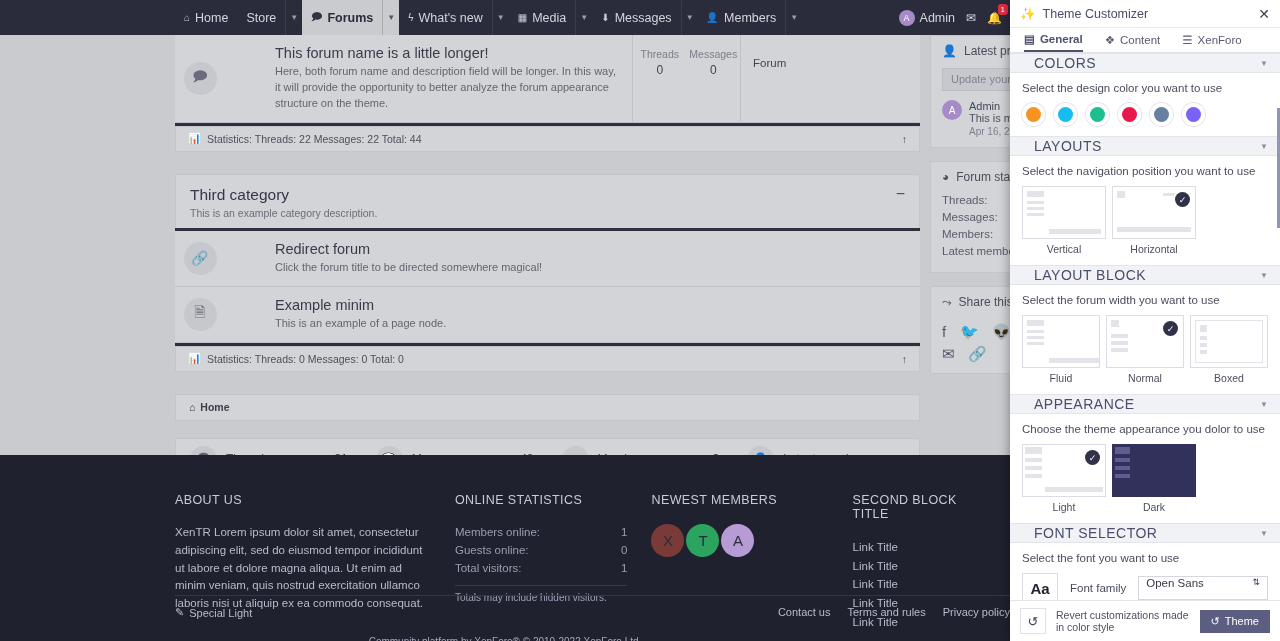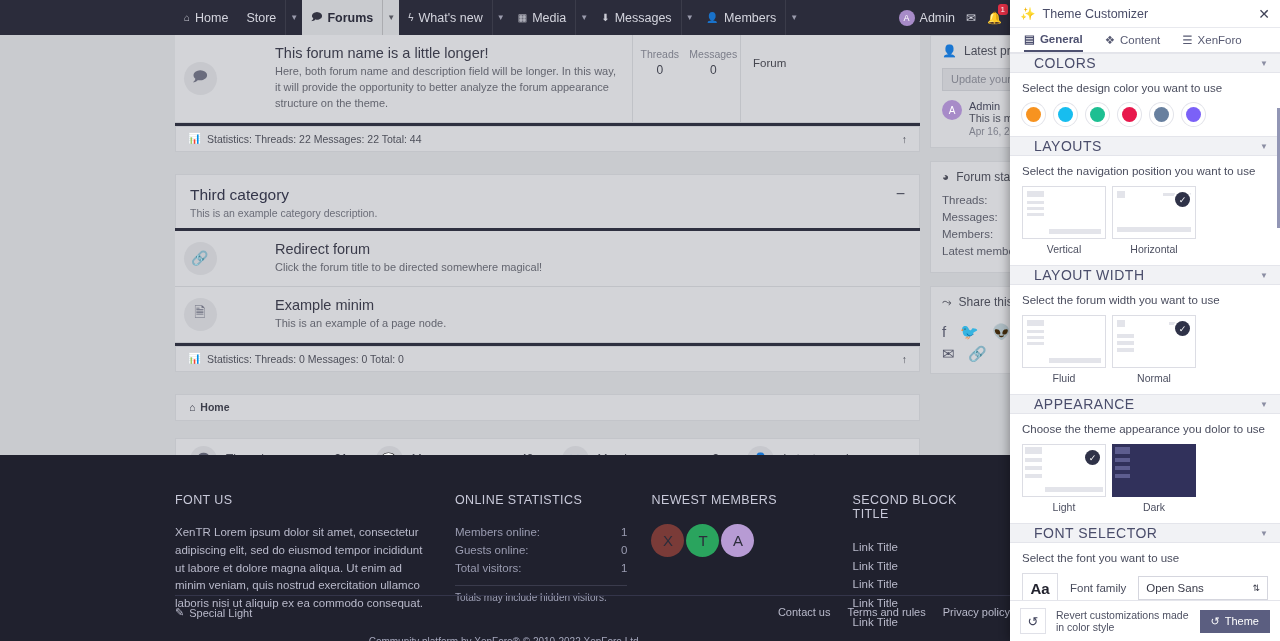--- a/index.html
+++ b/index.html
@@ -112,21 +112,21 @@
   .sw i { width:15px; height:15px; border-radius:50%; display:block; }
   .cards { display:flex; gap:6px; }
   .card { width:84px; cursor:pointer; }
   .card-img { height:53px; border:1px solid #dcdde4; background:#fff; position:relative; overflow:hidden; }
   .card-lb { text-align:center; font-size:10.5px; color:#4c4f60; margin-top:4px; }
   .chk { position:absolute; right:5px; top:5px; width:15px; height:15px; border-radius:50%; background:#2f3248; color:#fff; font-size:9px; display:flex; align-items:center; justify-content:center; box-shadow:0 0 0 2px #fff; }
   .mk { position:absolute; background:#e3e4ea; }
   .fontrow { display:flex; align-items:center; gap:12px; }
   .fbox { width:36px; height:30px; border:1px solid #dcdde4; display:flex; align-items:center; justify-content:center; font-size:15px; color:#22232e; font-weight:bold; }
   .flbl { font-size:11.5px; color:#4a4d5e; }
-  .fsel { flex:1; height:24px; border:1px solid #d5d6de; display:flex; align-items:center; justify-content:space-between; padding:0 7px; font-size:11.5px; color:#383a48; cursor:pointer; }
+  .fsel { flex:1; height:24px; border:1px solid #d5d6de; display:flex; align-items:flex-start; justify-content:space-between; padding:0 7px; font-size:11.5px; color:#383a48; cursor:pointer; }
   .cz-foot { height:41px; border-top:1px solid #e4e5eb; display:flex; align-items:center; padding:0 10px; gap:10px; background:#fff; }
   .rev-ic { width:26px; height:26px; border:1px solid #e0e1e8; display:flex; align-items:center; justify-content:center; font-size:13px; color:#41445c; }
   .rev-t { flex:1; font-size:10.5px; color:#4d5062; }
   .rev-btn { background:#5b5e80; color:#fff; font-size:11px; padding:5px 11px; display:flex; gap:5px; align-items:center; cursor:pointer; }
   .scrollbar { position:absolute; right:0; top:55px; width:3px; height:120px; background:#9296b5; }
 </style>
 </head>
 <body>
 
 <div class="page">
@@ -335,21 +335,21 @@
               <span>🔗</span>
             </div>
           </div>
         </div>
       </div>
 
       <div class="footer">
         <div class="footer-in">
           <div class="f-cols">
             <div class="f-col" style="width:300px">
-              <div class="f-h">FONT US</div>
+              <div class="f-h">ABOUT US</div>
               <div class="f-txt">XenTR Lorem ipsum dolor sit amet, consectetur adipiscing elit, sed do eiusmod tempor incididunt ut labore et dolore magna aliqua. Ut enim ad minim veniam, quis nostrud exercitation ullamco laboris nisi ut aliquip ex ea commodo consequat.</div>
             </div>
             <div class="f-col" style="width:210px">
               <div class="f-h">ONLINE STATISTICS</div>
               <div class="f-stat">
                 <span>Members online:</span>
                 <span>1</span>
               </div>
               <div class="f-stat">
                 <span>Guests online:</span>
@@ -478,21 +478,21 @@
               <div class="mk" style="left:66px;top:6px;width:12px;height:3px"></div>
               <div class="mk" style="left:4px;top:40px;width:74px;height:5px"></div>
               <div class="chk">✓</div>
             </div>
             <div class="card-lb">Horizontal</div>
           </div>
         </div>
       </div>
 
       <div class="sec-h">
-        <span class="sec-t">LAYOUT WIDTH</span>
+        <span class="sec-t">LAYOUT BLOCK</span>
         <span class="sec-c">▼</span>
       </div>
       <div class="sec-b">
         <div class="sec-d">Select the forum width you want to use</div>
         <div class="cards">
           <div class="card">
             <div class="card-img">
               <div class="mk" style="left:4px;top:4px;width:17px;height:6px"></div>
               <div class="mk" style="left:4px;top:14px;width:17px;height:3px"></div>
               <div class="mk" style="left:4px;top:20px;width:17px;height:3px"></div>
@@ -504,20 +504,31 @@
           <div class="card">
             <div class="card-img">
               <div class="mk" style="left:4px;top:4px;width:8px;height:7px"></div>
               <div class="mk" style="left:56px;top:6px;width:14px;height:3px"></div>
               <div class="mk" style="left:4px;top:18px;width:17px;height:4px"></div>
               <div class="mk" style="left:4px;top:25px;width:17px;height:4px"></div>
               <div class="mk" style="left:4px;top:32px;width:17px;height:4px"></div>
               <div class="chk">✓</div>
             </div>
             <div class="card-lb">Normal</div>
+          </div>
+          <div class="card">
+            <div class="card-img" style="padding:4px">
+              <div style="border:1px solid #e3e4ea;height:100%;position:relative">
+                <div class="mk" style="left:4px;top:4px;width:7px;height:7px"></div>
+                <div class="mk" style="left:4px;top:15px;width:7px;height:4px"></div>
+                <div class="mk" style="left:4px;top:22px;width:7px;height:4px"></div>
+                <div class="mk" style="left:4px;top:29px;width:7px;height:4px"></div>
+              </div>
+            </div>
+            <div class="card-lb">Boxed</div>
           </div>
         </div>
       </div>
 
       <div class="sec-h">
         <span class="sec-t">APPEARANCE</span>
         <span class="sec-c">▼</span>
       </div>
       <div class="sec-b">
         <div class="sec-d">Choose the theme appearance you dolor to use</div>

